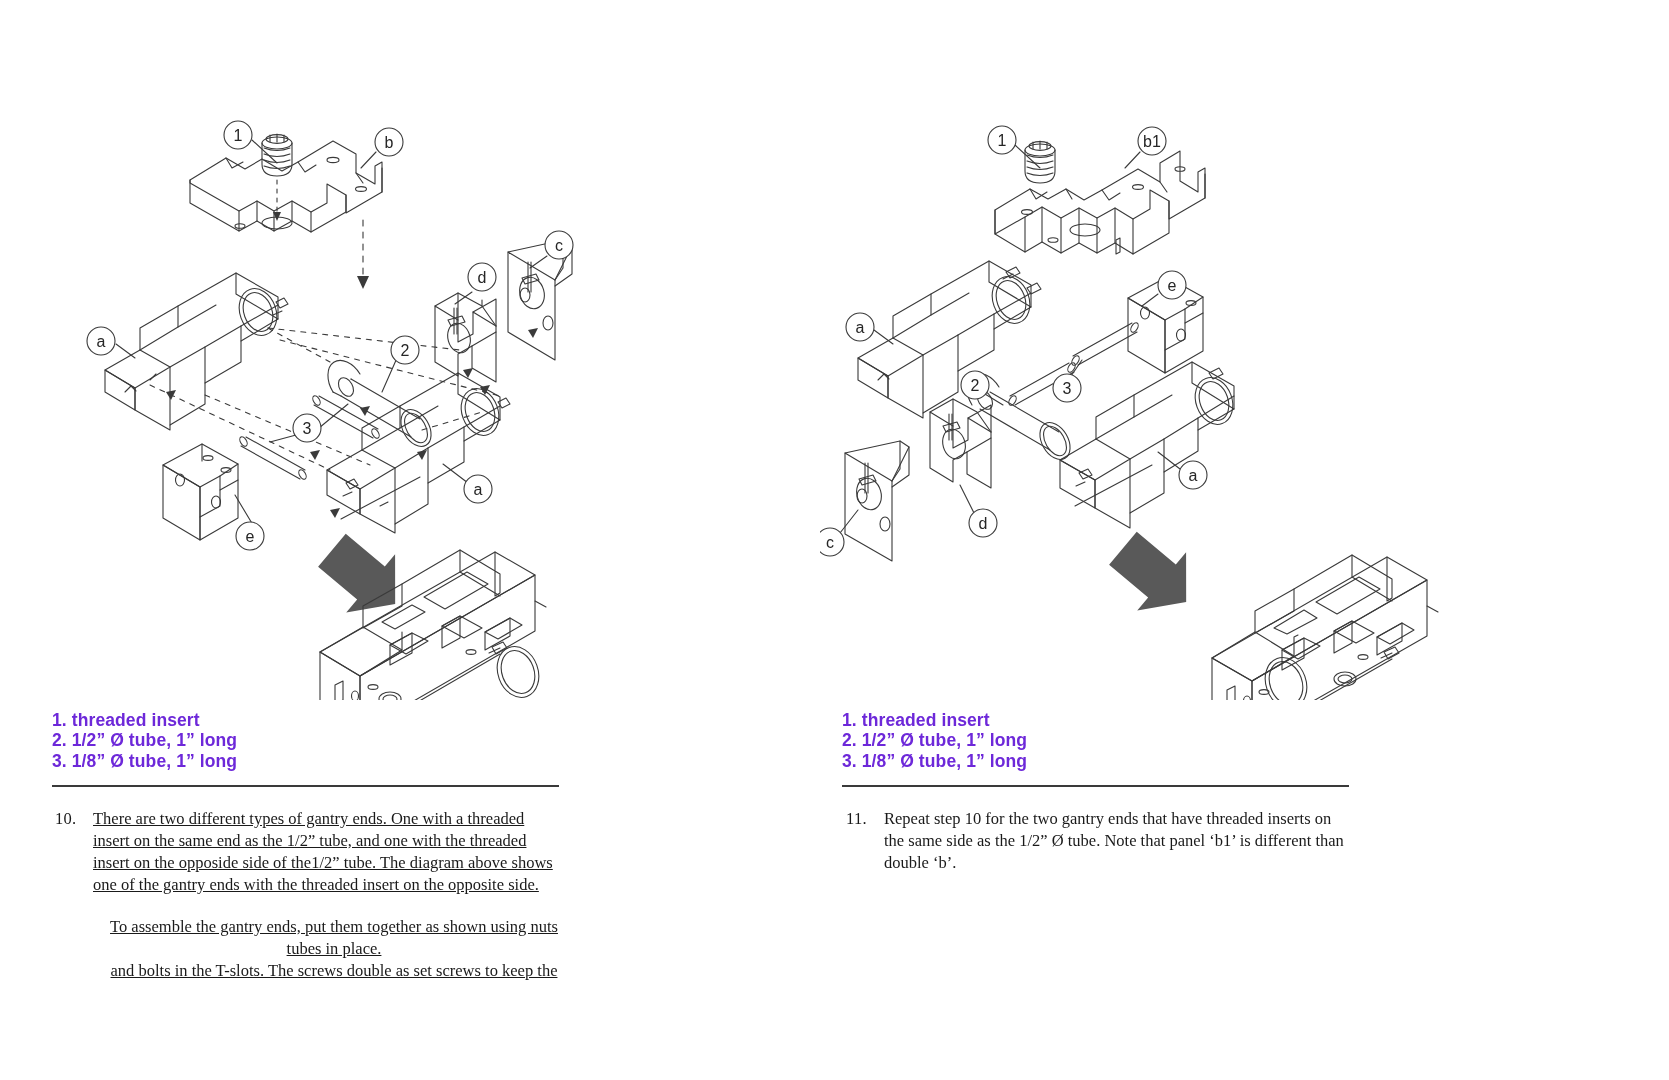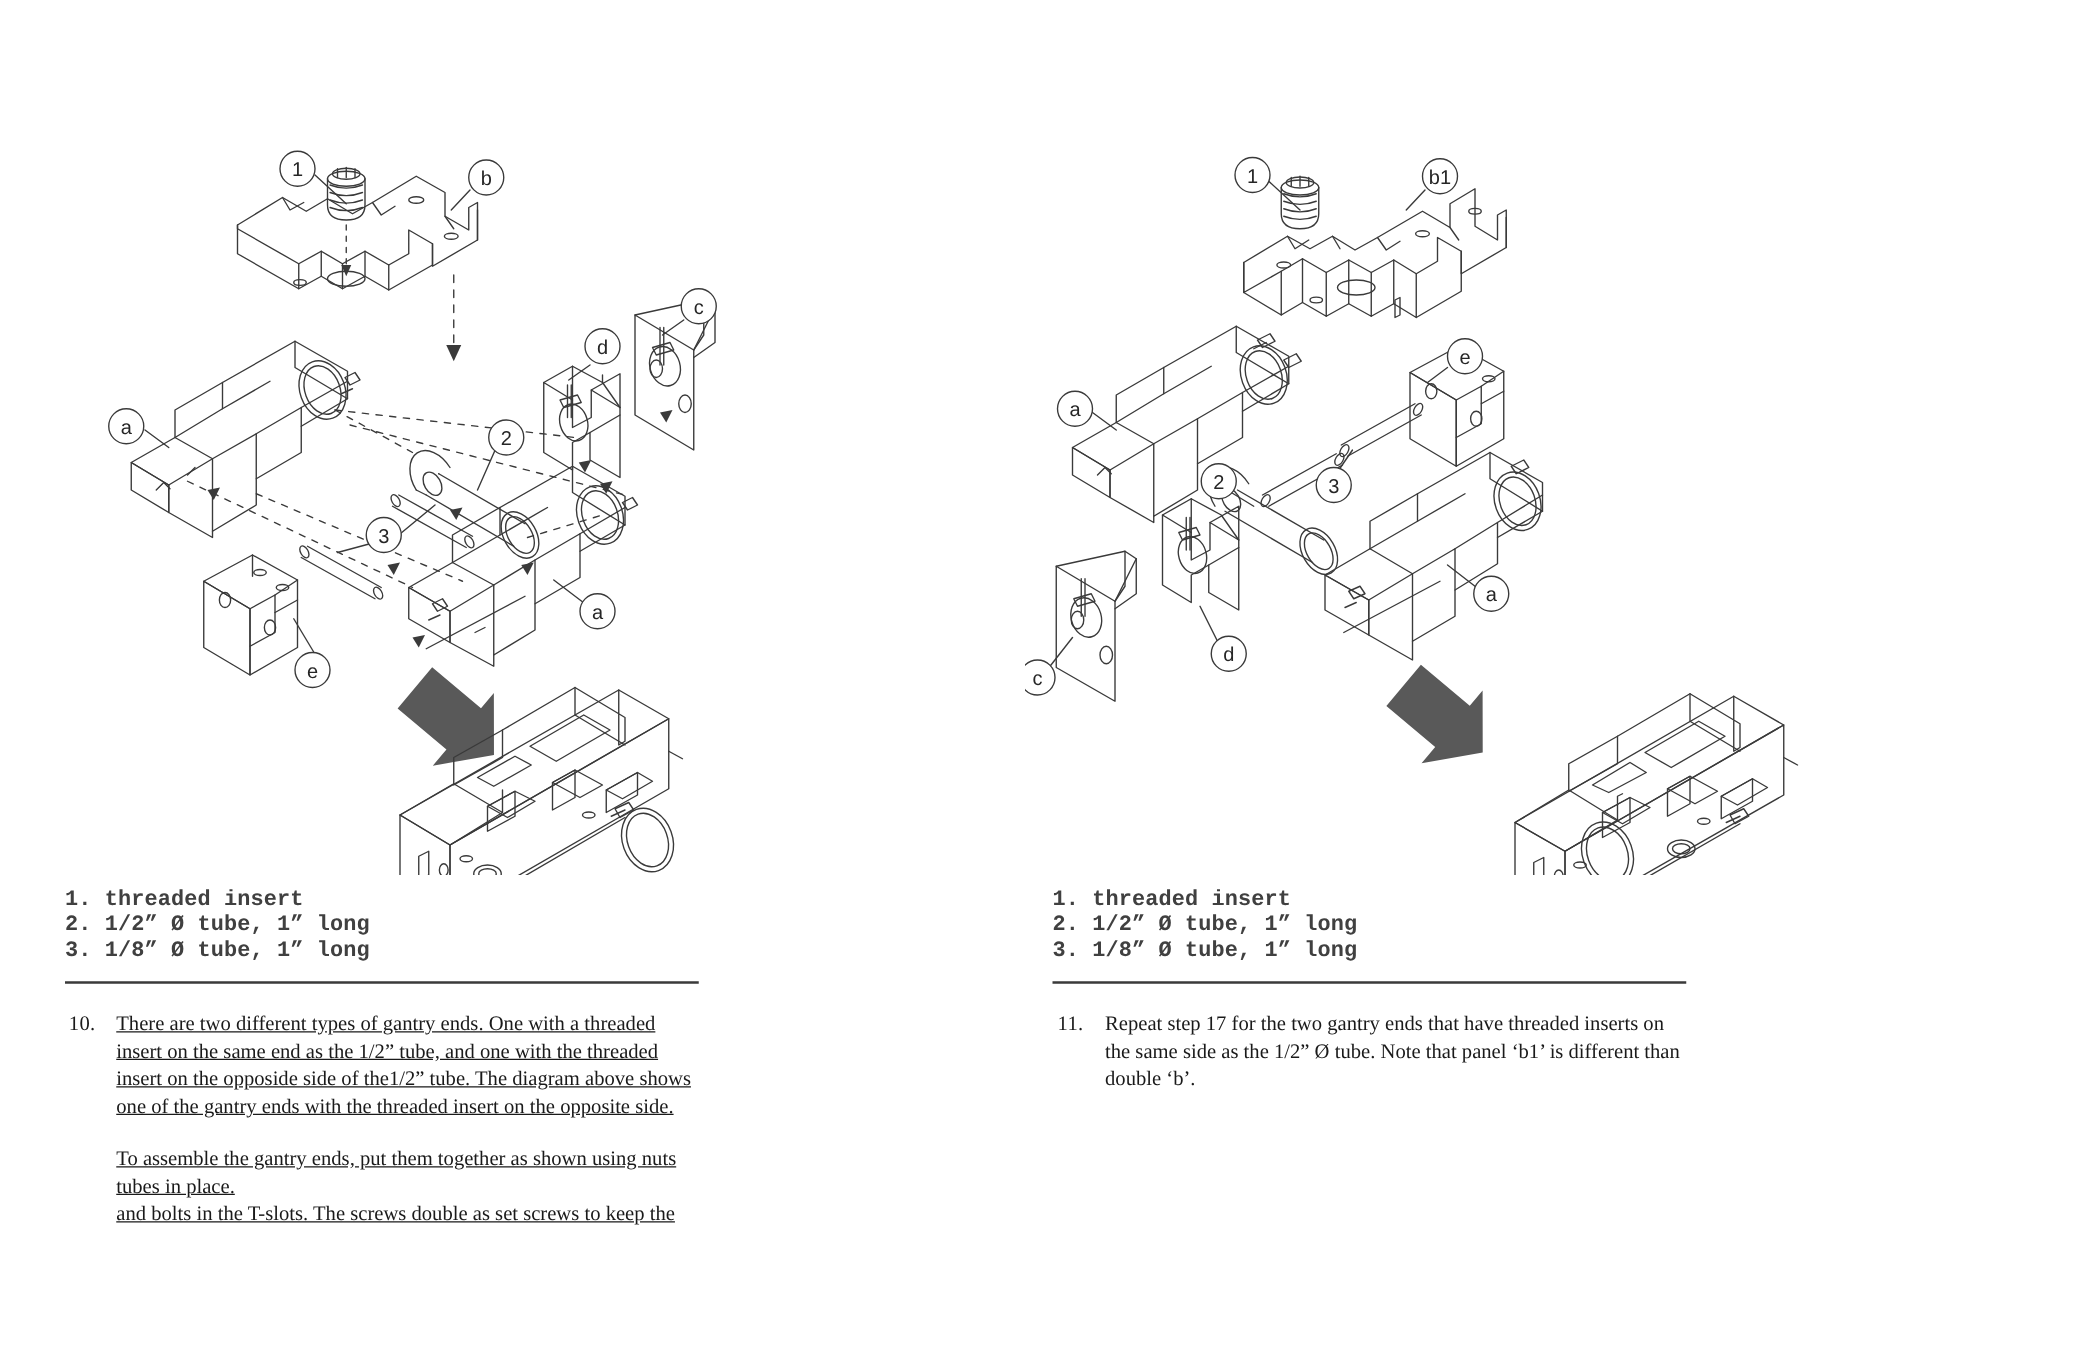--- a/index.html
+++ b/index.html
@@ -38,24 +38,24 @@
     width: 800px;
     height: 660px;
   }
   .diagram svg { display: block; }
 
   
   .legend {
     position: absolute;
     left: 22px;
     width: 460px;
-    font-family: Liberation Mono, monospace;
+    font-family: Liberation Sans, sans-serif;
     font-size: 17.5px;
     font-weight: bold;
-    color: #404040;
+    color: #6d28d9;
     line-height: 1.17;
     letter-spacing: .1px;
   }
   .legend .lrow { white-space: nowrap; }
 
   
   .rule {
     position: absolute;
     height: 0;
     border-top: 2px solid #3a3a3a;
@@ -71,21 +71,21 @@
   }
   .step .num {
     position: absolute;
     left: 0;
     top: 0;
     width: 34px;
     text-align: left;
     letter-spacing: .3px;
   }
   .step .body { margin-left: 38px; }
-  .step .para + .para { margin-top: 20px; }
+  .step .para + .para { margin-top: 20px; text-align: center; }
   .step .ln { white-space: nowrap; display: block; }
 </style>
 </head>
 <body>
 
 <div class="page">
 
   <div class="column left">
 
     <div class="diagram">
@@ -586,21 +586,21 @@
       <div class="lrow">2. 1/2” Ø tube, 1” long</div>
       <div class="lrow">3. 1/8” Ø tube, 1” long</div>
     </div>
 
     <div class="rule" style="left:22px; top:785px; width:507px;"></div>
 
     <div class="step" style="left:26px; top:808px; width:520px;">
       <span class="num">11.</span>
       <div class="body">
         <div class="para">
-          <span class="ln">Repeat step 17 for the two gantry ends that have threaded inserts on</span>
+          <span class="ln">Repeat step 10 for the two gantry ends that have threaded inserts on</span>
           <span class="ln">the same side as the 1/2” Ø tube. Note that panel ‘b1’ is different than</span>
           <span class="ln">double ‘b’.</span>
         </div>
       </div>
     </div>
   </div>
 
 </div>
 
 </body></html>

